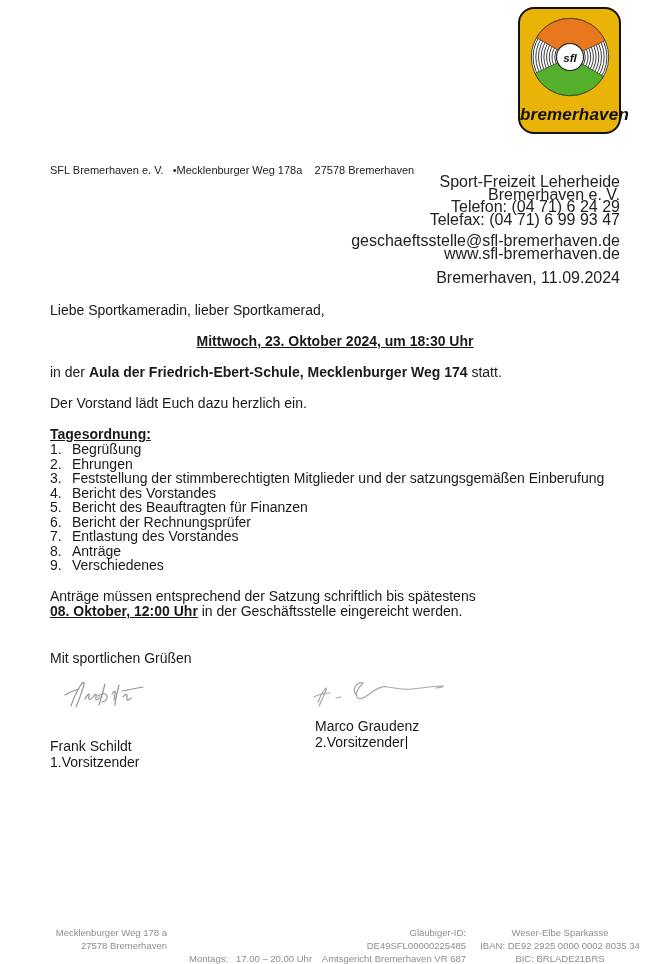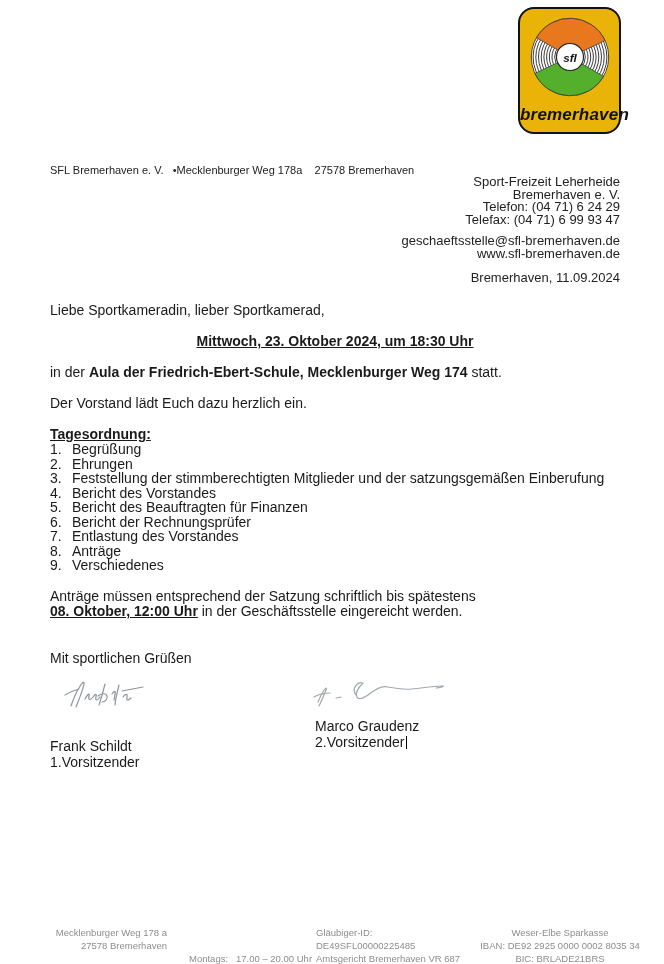--- a/index.html
+++ b/index.html
@@ -10,21 +10,21 @@
   #sender-line{position:absolute;left:50px;top:124px;font-size:11px;white-space:pre;color:#222;margin-top:40px;}
 
   
   #logo{position:absolute;left:518px;top:7px;width:103px;height:127px;background:#eab308;
         border:2px solid #111;border-radius:16px;box-sizing:border-box;}
   #logo svg.swirl{position:absolute;left:50%;top:3px;transform:translateX(-50%);}
   #logo .logo-bottom{position:absolute;left:0;right:0;bottom:7px;text-align:center;
         font-size:17px;font-weight:bold;font-style:italic;color:#111;letter-spacing:0.2px;}
 
   
-  #contact{position:absolute;right:44px;top:176px;text-align:right;font-size:13px;
+  #contact{position:absolute;right:44px;top:176px;text-align:right;font-size:16px;
            line-height:12.5px;color:#222;}
   #contact .cblock{margin:0 0 9px 0;}
   #contact .cblock.last{margin:0;}
   #contact .dateline{margin-top:12px;}
 
   
   #letter-body{position:absolute;left:50px;top:303px;width:570px;font-size:14px;line-height:15px;}
   #letter-body p{margin:0 0 16px 0;}
   .bu{font-weight:bold;text-decoration:underline;}
   .b{font-weight:bold;}
@@ -46,21 +46,21 @@
   #name-col-2{left:265px;}
   #text-cursor{display:inline-block;width:1.5px;height:13px;background:#000;
                vertical-align:-2px;margin-left:1px;}
 
   
   #footer{position:absolute;left:0;top:926px;width:664px;font-size:9.5px;line-height:13px;
           color:#8d8d8d;}
   .fcol{position:absolute;top:0;}
   #fcol-address{left:52px;width:115px;text-align:right;}
   #fcol-hours{left:189px;white-space:pre;}
-  #fcol-registry{left:316px;width:150px;text-align:left;}
+  #fcol-registry{left:316px;width:150px;text-align:right;}
   #fcol-bank{left:478px;width:164px;text-align:center;}
 </style>
 </head>
 <body>
 
 <div id="page">
 
   <div id="sender-line">SFL Bremerhaven e. V.   •Mecklenburger Weg 178a    27578 Bremerhaven</div>
 
   <div id="logo">

